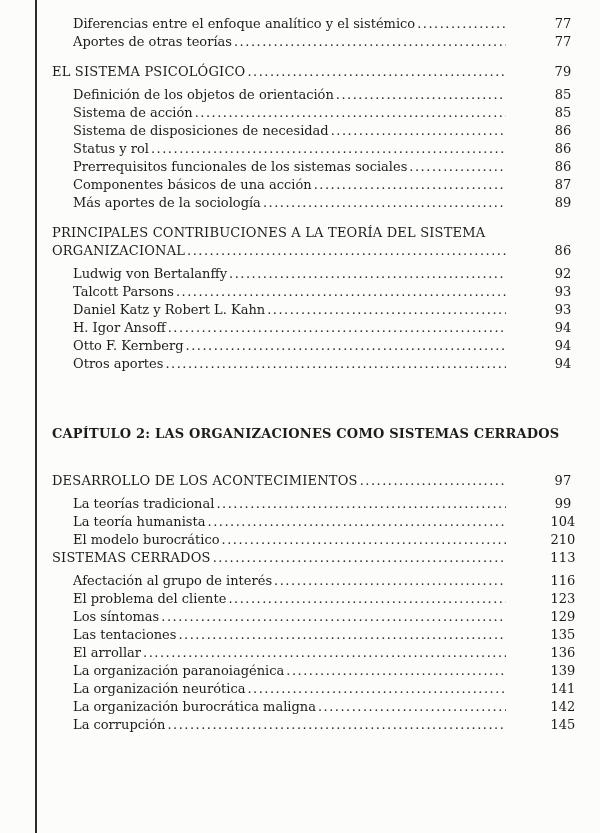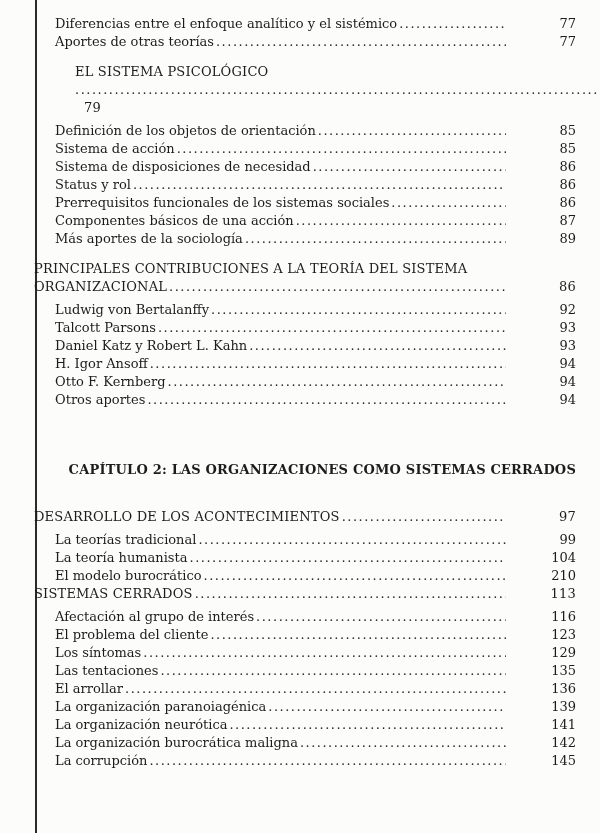--- a/index.html
+++ b/index.html
@@ -19,56 +19,56 @@
   .edge-line {
     position: absolute;
     left: 35px;
     top: 0;
     bottom: 0;
     width: 2px;
     background: #2b2b2b;
   }
   .toc {
     position: absolute;
-    left: 34px;
+    left: 52px;
     top: 15px;
     right: 24px;
   }
   .row {
     display: flex;
     align-items: baseline;
     font-size: 13px;
     line-height: 18px;
     white-space: nowrap;
   }
   .row.caps { letter-spacing: 0.2px; }
   .row.bold { font-weight: bold; letter-spacing: 0.2px; }
   .row.indent-1 { padding-left: 21px; }
   .gap-none { margin-top: 0; }
   .gap-xs  { margin-top: 5px; }
-  .gap-md  { margin-top: 12px; flex-direction: column; }
+  .gap-md  { margin-top: 12px; }
   .gap-lg  { margin-top: 29px; }
-  .gap-xl  { margin-top: 52px; justify-content: flex-end; }
+  .gap-xl  { margin-top: 52px; }
   .label { flex: 0 0 auto; }
   .leader {
     flex: 1 1 auto;
     overflow: hidden;
     white-space: nowrap;
     margin: 0 3px 0 2px;
     min-width: 8px;
   }
   .leader::after {
     content: "..................................................................................................................................";
     letter-spacing: 1.5px;
     color: #2a2a2a;
   }
   .pagenum {
     flex: 0 0 auto;
     min-width: 26px;
-    text-align: right;
+    text-align: center;
     margin-left: 41px;
   }
 </style>
 </head>
 <body>
 
 <div class="page">
   <div class="edge-line"></div>
   <div class="toc">
       <div class="row gap-none indent-1">

